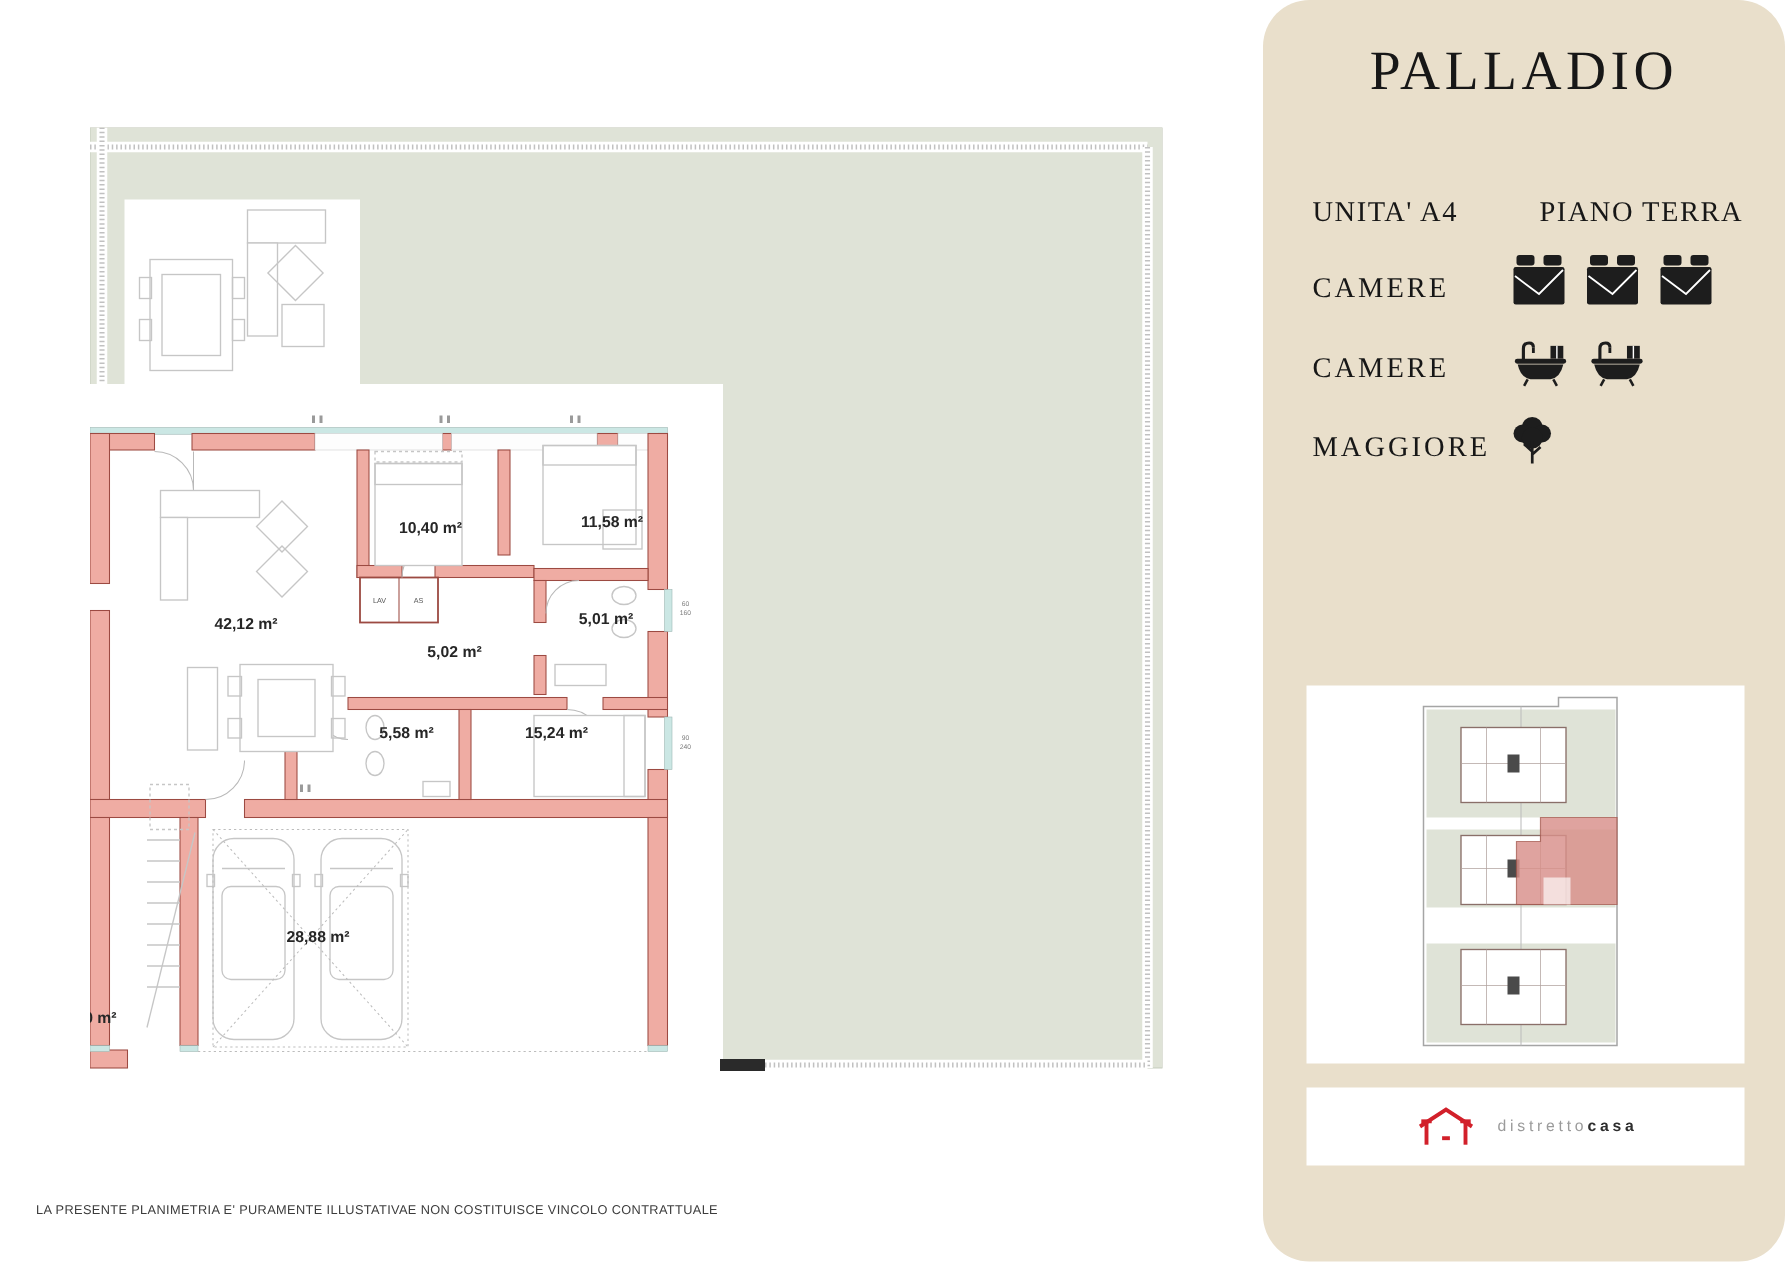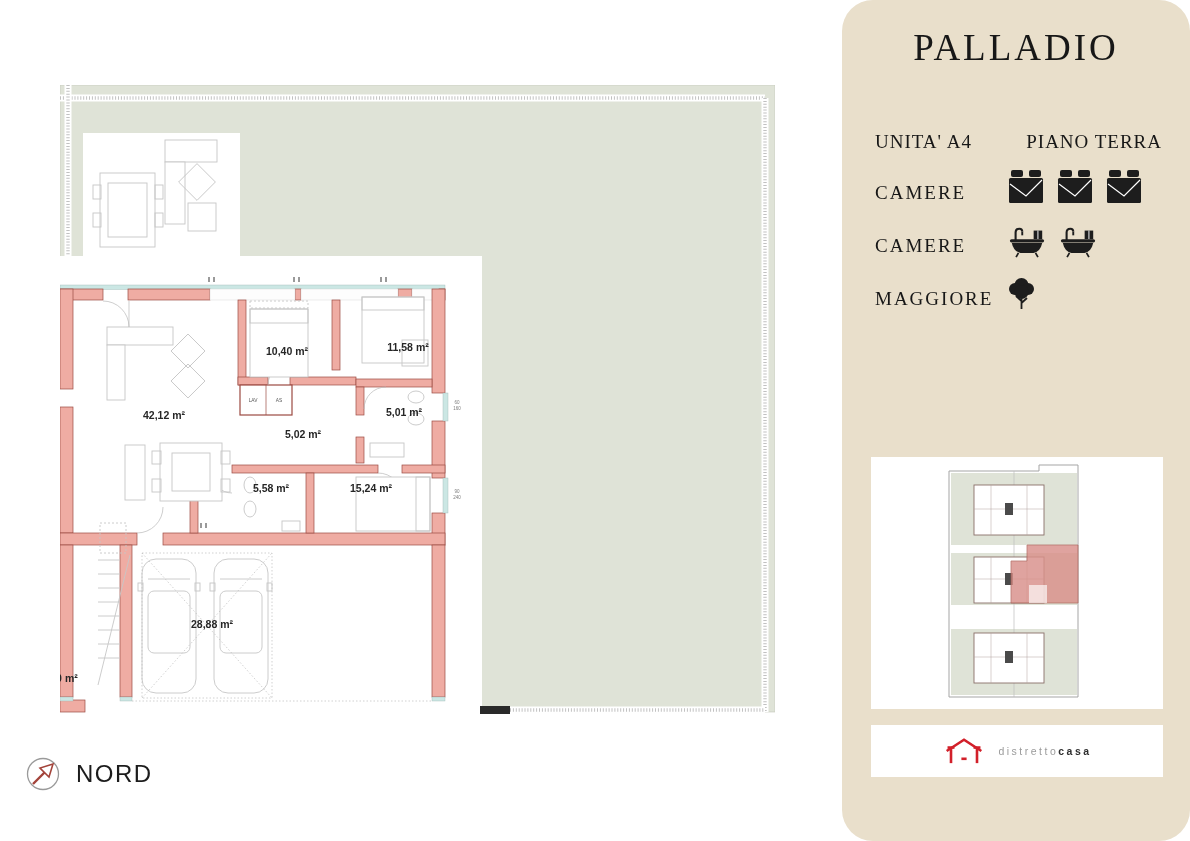--- a/index.html
+++ b/index.html
@@ -244,29 +244,22 @@
       <text class="rlabel" x="348" y="266">11,58 m²</text>
       <text class="rlabel" x="344" y="331">5,01 m²</text>
       <text class="rlabel" x="243" y="353">5,02 m²</text>
       <text class="rlabel" x="211" y="407">5,58 m²</text>
       <text class="rlabel" x="311" y="407">15,24 m²</text>
       <text class="rlabel" x="152" y="543">28,88 m²</text>
       <text class="rlabel" x="4" y="597">50 m²</text>
     </g>
   </svg>
 
-  <div class="compass">
-    <svg width="38" height="38" viewBox="0 0 38 38">
-      <circle cx="19" cy="19" r="15.5" fill="none" stroke="#9a9a9a" stroke-width="1.3"></circle>
-      <line x1="9" y1="29" x2="24" y2="14" stroke="#a3433a" stroke-width="2.4"></line>
-      <polygon points="29,9 16,13 25,22" fill="#ffffff" stroke="#a3433a" stroke-width="1.6"></polygon>
-    </svg>
-    <span class="compass-label">NORD</span>
-  </div>
-
+
+  <div class="disclaimer">LA PRESENTE PLANIMETRIA E' PURAMENTE ILLUSTATIVAE NON COSTITUISCE VINCOLO CONTRATTUALE</div>
 </div>
 
 <div class="sidebar">
   <div class="sb-title">PALLADIO</div>
 
   <div class="sb-row row-unit">
     <span>UNITA' A4</span>
     <span>PIANO TERRA</span>
   </div>
 

